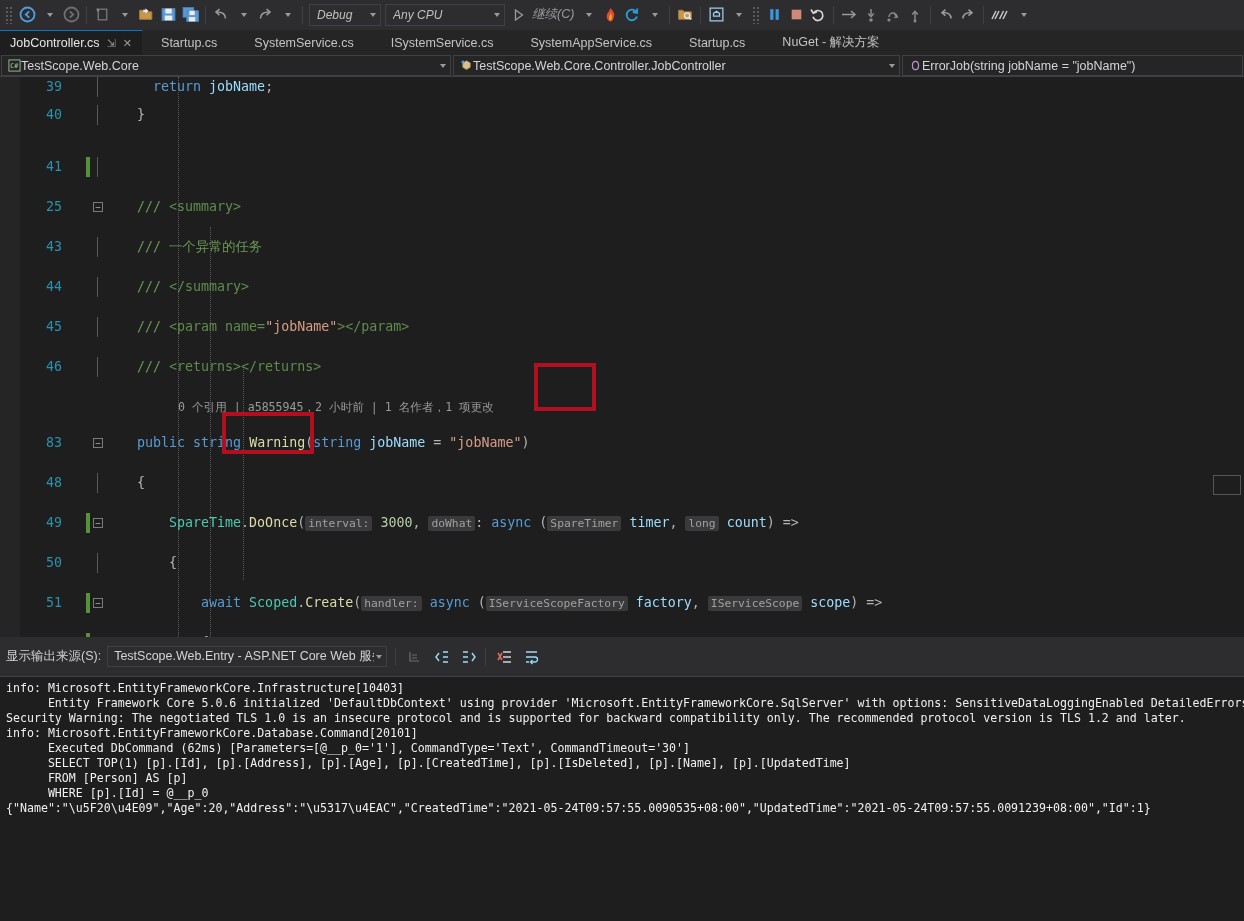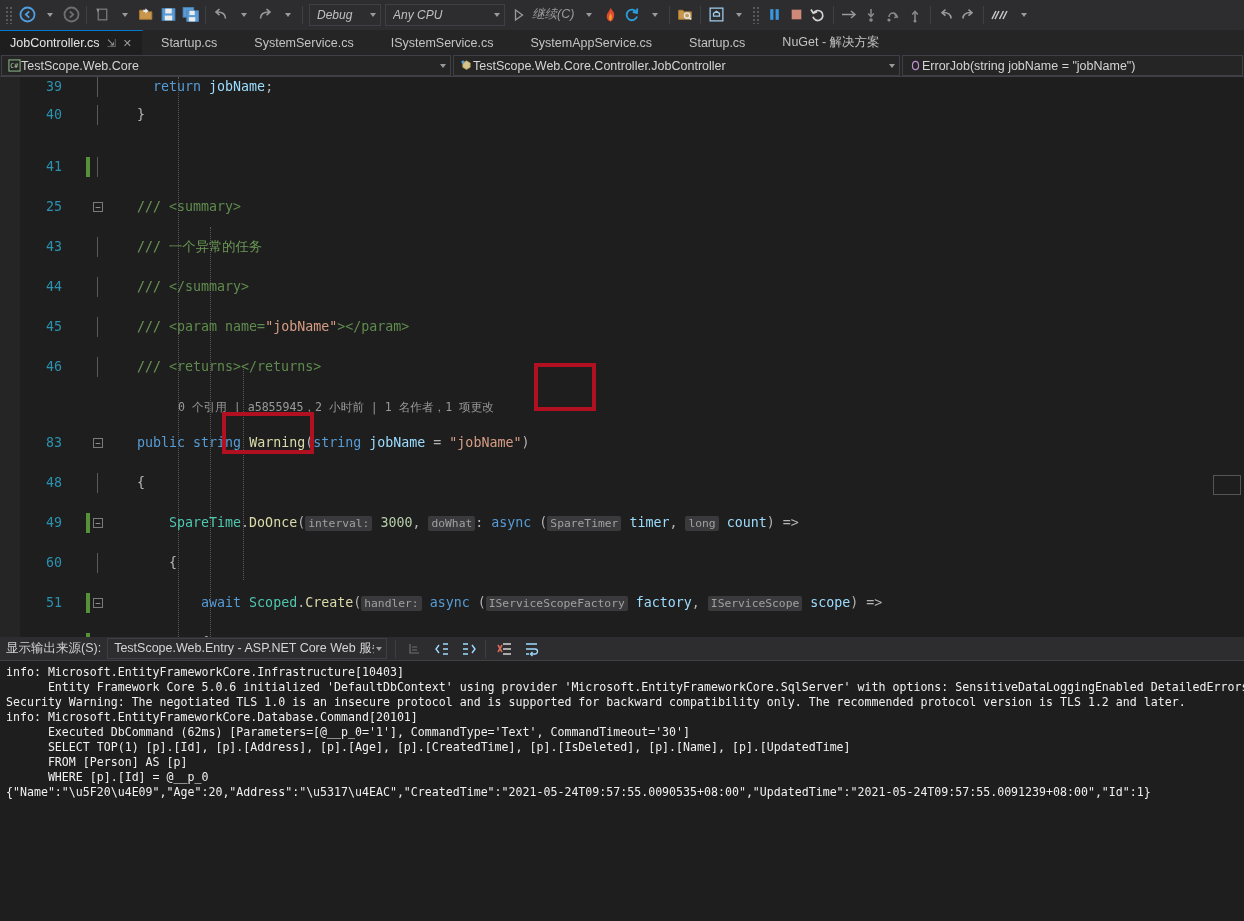--- a/index.html
+++ b/index.html
@@ -208,21 +208,21 @@
     color: #ffffff; font-size: 12.5px;
     padding-left: 6px;
   }
   #out-title .tgrip {
     flex: 1; height: 100%;
     margin-left: 8px;
     background-image: radial-gradient(#5aa9e0 1px, transparent 1px);
     background-size: 4px 4px;
   }
   #out-toolbar {
-    height: 24px;
+    height: 40px;
     background: #2d2d30;
     display: flex; align-items: center;
     padding: 0 6px;
     font-size: 12.5px;
     color: #d0d0d0;
     border-bottom: 1px solid #3f3f46;
   }
   .out-combo {
     height: 21px;
     border: 1px solid #3f3f46;
@@ -582,21 +582,21 @@
     <span class="outline"></span>
     <span class="code-text t-op">    {</span>
   </div>
 
   <div class="code-line" style="top:218px"><span class="ln">49</span>
     <span class="chgbar chg-green"></span>
     <span class="collapse">−</span>
     <span class="code-text"><span class="t-type">        SpareTime</span><span class="t-op">.</span><span class="t-mth">DoOnce</span><span class="t-op">(</span><span class="inlay">interval:</span> <span class="t-num">3000</span><span class="t-op">,</span> <span class="inlay">doWhat</span><span class="t-op">: </span><span class="t-kw">async</span> <span class="t-op">(</span><span class="inlay">SpareTimer</span> <span class="t-var">timer</span><span class="t-op">,</span> <span class="inlay">long</span> <span class="t-var">count</span><span class="t-op">) =&gt;</span></span>
   </div>
 
-  <div class="code-line" style="top:238px"><span class="ln">60</span>
+  <div class="code-line" style="top:238px"><span class="ln">50</span>
     <span class="outline"></span>
     <span class="code-text t-op">        {</span>
   </div>
 
   <div class="code-line" style="top:258px"><span class="ln">51</span>
     <span class="chgbar chg-green"></span>
     <span class="collapse">−</span>
     <span class="code-text"><span class="t-kw">            await</span> <span class="t-type">Scoped</span><span class="t-op">.</span><span class="t-mth">Create</span><span class="t-op">(</span><span class="inlay">handler:</span> <span class="t-kw">async</span> <span class="t-op">(</span><span class="inlay">IServiceScopeFactory</span> <span class="t-var">factory</span><span class="t-op">,</span> <span class="inlay">IServiceScope</span> <span class="t-var">scope</span><span class="t-op">) =&gt;</span></span>
   </div>
 

